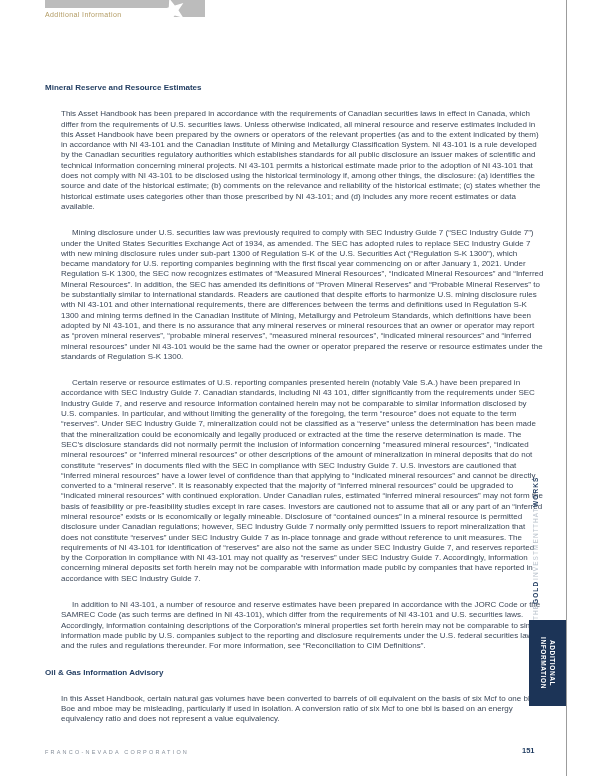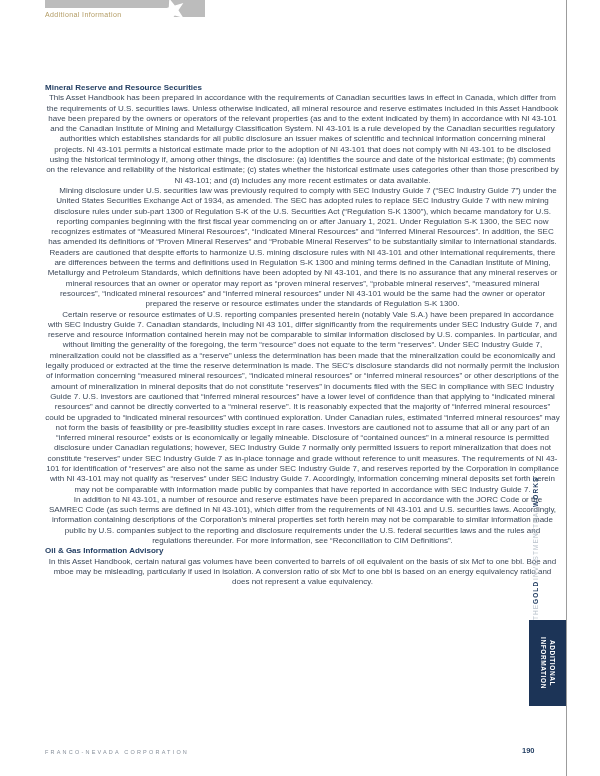--- a/index.html
+++ b/index.html
@@ -12,21 +12,21 @@
   
   .hdr-bar   { position:absolute; left:45px; top:0; width:127px; height:8px; background:#bcbcbc; }
   .hdr-block { position:absolute; left:170px; top:0; width:35px; height:17px; background:#bcbcbc; }
   .hdr-star  { position:absolute; left:158px; top:-5px; width:30px; height:30px; }
   .hdr-label { position:absolute; left:45px; top:11px; font-size:7px; letter-spacing:.4px; color:#b29b63; }
 
   
   .content { position:absolute; left:45px; top:83px; width:515px; color:#3c4859; }
   .content h3 { margin:0; font-size:8px; line-height:10.3px; color:#1e3a5f; font-weight:bold; }
   .content h3.gap { }
-  .content p { margin:0; font-size:8px; line-height:10.3px; text-align:center; }
+  .content p { margin:16px; font-size:8px; line-height:10.3px; text-align:left; }
   .content p.indent { text-indent:11px; }
 
   
   .slogan {
     position:absolute; left:529px; top:392px; height:228px; width:12px;
     writing-mode:vertical-rl; transform:rotate(180deg);
     font-size:6.5px; letter-spacing:1.1px; white-space:nowrap;
     display:flex; align-items:center;
   }
   .slogan .lt { color:#b9c2cc; font-weight:normal; }
@@ -58,21 +58,21 @@
   <div class="hdr-bar"></div>
   <div class="hdr-block"></div>
   <svg class="hdr-star" viewBox="0 0 30 30">
     <polygon points="15,3 18.2,11.2 27,11.6 20.1,17 22.4,25.5 15,20.7 7.6,25.5 9.9,17 3,11.6 11.8,11.2" fill="#ffffff" transform="rotate(-18 15 15)"></polygon>
   </svg>
   <div class="hdr-label">Additional Information</div>
 
   <div class="v-rule"></div>
 
   <div class="content">
-    <h3>Mineral Reserve and Resource Securities</h3>
+    <h3>Mineral Reserve and Resource Estimates</h3>
     <p>This Asset Handbook has been prepared in accordance with the requirements of Canadian securities laws in effect in Canada, which differ from the requirements of U.S. securities laws. Unless otherwise indicated, all mineral resource and reserve estimates included in this Asset Handbook have been prepared by the owners or operators of the relevant properties (as and to the extent indicated by them) in accordance with NI 43-101 and the Canadian Institute of Mining and Metallurgy Classification System. NI 43-101 is a rule developed by the Canadian securities regulatory authorities which establishes standards for all public disclosure an issuer makes of scientific and technical information concerning mineral projects. NI 43-101 permits a historical estimate made prior to the adoption of NI 43-101 that does not comply with NI 43-101 to be disclosed using the historical terminology if, among other things, the disclosure: (a) identifies the source and date of the historical estimate; (b) comments on the relevance and reliability of the historical estimate; (c) states whether the historical estimate uses categories other than those prescribed by NI 43-101; and (d) includes any more recent estimates or data available.</p>
     <p class="indent">Mining disclosure under U.S. securities law was previously required to comply with SEC Industry Guide 7 (“SEC Industry Guide 7”) under the United States Securities Exchange Act of 1934, as amended. The SEC has adopted rules to replace SEC Industry Guide 7 with new mining disclosure rules under sub-part 1300 of Regulation S-K of the U.S. Securities Act (“Regulation S-K 1300”), which became mandatory for U.S. reporting companies beginning with the first fiscal year commencing on or after January 1, 2021. Under Regulation S-K 1300, the SEC now recognizes estimates of “Measured Mineral Resources”, “Indicated Mineral Resources” and “Inferred Mineral Resources”. In addition, the SEC has amended its definitions of “Proven Mineral Reserves” and “Probable Mineral Reserves” to be substantially similar to international standards. Readers are cautioned that despite efforts to harmonize U.S. mining disclosure rules with NI 43-101 and other international requirements, there are differences between the terms and definitions used in Regulation S-K 1300 and mining terms defined in the Canadian Institute of Mining, Metallurgy and Petroleum Standards, which definitions have been adopted by NI 43-101, and there is no assurance that any mineral reserves or mineral resources that an owner or operator may report as “proven mineral reserves”, “probable mineral reserves”, “measured mineral resources”, “indicated mineral resources” and “inferred mineral resources” under NI 43-101 would be the same had the owner or operator prepared the reserve or resource estimates under the standards of Regulation S-K 1300.</p>
     <p class="indent">Certain reserve or resource estimates of U.S. reporting companies presented herein (notably Vale S.A.) have been prepared in accordance with SEC Industry Guide 7. Canadian standards, including NI 43 101, differ significantly from the requirements under SEC Industry Guide 7, and reserve and resource information contained herein may not be comparable to similar information disclosed by U.S. companies. In particular, and without limiting the generality of the foregoing, the term “resource” does not equate to the term “reserves”. Under SEC Industry Guide 7, mineralization could not be classified as a “reserve” unless the determination has been made that the mineralization could be economically and legally produced or extracted at the time the reserve determination is made. The SEC’s disclosure standards did not normally permit the inclusion of information concerning “measured mineral resources”, “indicated mineral resources” or “inferred mineral resources” or other descriptions of the amount of mineralization in mineral deposits that do not constitute “reserves” in documents filed with the SEC in compliance with SEC Industry Guide 7. U.S. investors are cautioned that “inferred mineral resources” have a lower level of confidence than that applying to “indicated mineral resources” and cannot be directly converted to a “mineral reserve”. It is reasonably expected that the majority of “inferred mineral resources” could be upgraded to “indicated mineral resources” with continued exploration. Under Canadian rules, estimated “inferred mineral resources” may not form the basis of feasibility or pre-feasibility studies except in rare cases. Investors are cautioned not to assume that all or any part of an “inferred mineral resource” exists or is economically or legally mineable. Disclosure of “contained ounces” in a mineral resource is permitted disclosure under Canadian regulations; however, SEC Industry Guide 7 normally only permitted issuers to report mineralization that does not constitute “reserves” under SEC Industry Guide 7 as in-place tonnage and grade without reference to unit measures. The requirements of NI 43-101 for identification of “reserves” are also not the same as under SEC Industry Guide 7, and reserves reported by the Corporation in compliance with NI 43-101 may not qualify as “reserves” under SEC Industry Guide 7. Accordingly, information concerning mineral deposits set forth herein may not be comparable with information made public by companies that have reported in accordance with SEC Industry Guide 7.</p>
     <p class="indent">In addition to NI 43-101, a number of resource and reserve estimates have been prepared in accordance with the JORC Code or the SAMREC Code (as such terms are defined in NI 43-101), which differ from the requirements of NI 43-101 and U.S. securities laws. Accordingly, information containing descriptions of the Corporation’s mineral properties set forth herein may not be comparable to similar information made public by U.S. companies subject to the reporting and disclosure requirements under the U.S. federal securities laws and the rules and regulations thereunder. For more information, see “Reconciliation to CIM Definitions”.</p>
     <h3 class="gap">Oil &amp; Gas Information Advisory</h3>
     <p>In this Asset Handbook, certain natural gas volumes have been converted to barrels of oil equivalent on the basis of six Mcf to one bbl. Boe and mboe may be misleading, particularly if used in isolation. A conversion ratio of six Mcf to one bbl is based on an energy equivalency ratio and does not represent a value equivalency.</p>
   </div>
 
   <div class="slogan">
       <span class="lt">THE</span> 
@@ -83,15 +83,15 @@
     </div>
 
   <div class="side-tab">
     <div class="tab-text">
       <div>ADDITIONAL</div>
       <div>INFORMATION</div>
     </div>
   </div>
 
   <div class="footer-company">FRANCO-NEVADA CORPORATION</div>
-  <div class="footer-page">190</div>
+  <div class="footer-page">151</div>
 
 </div>
 
 </body></html>

